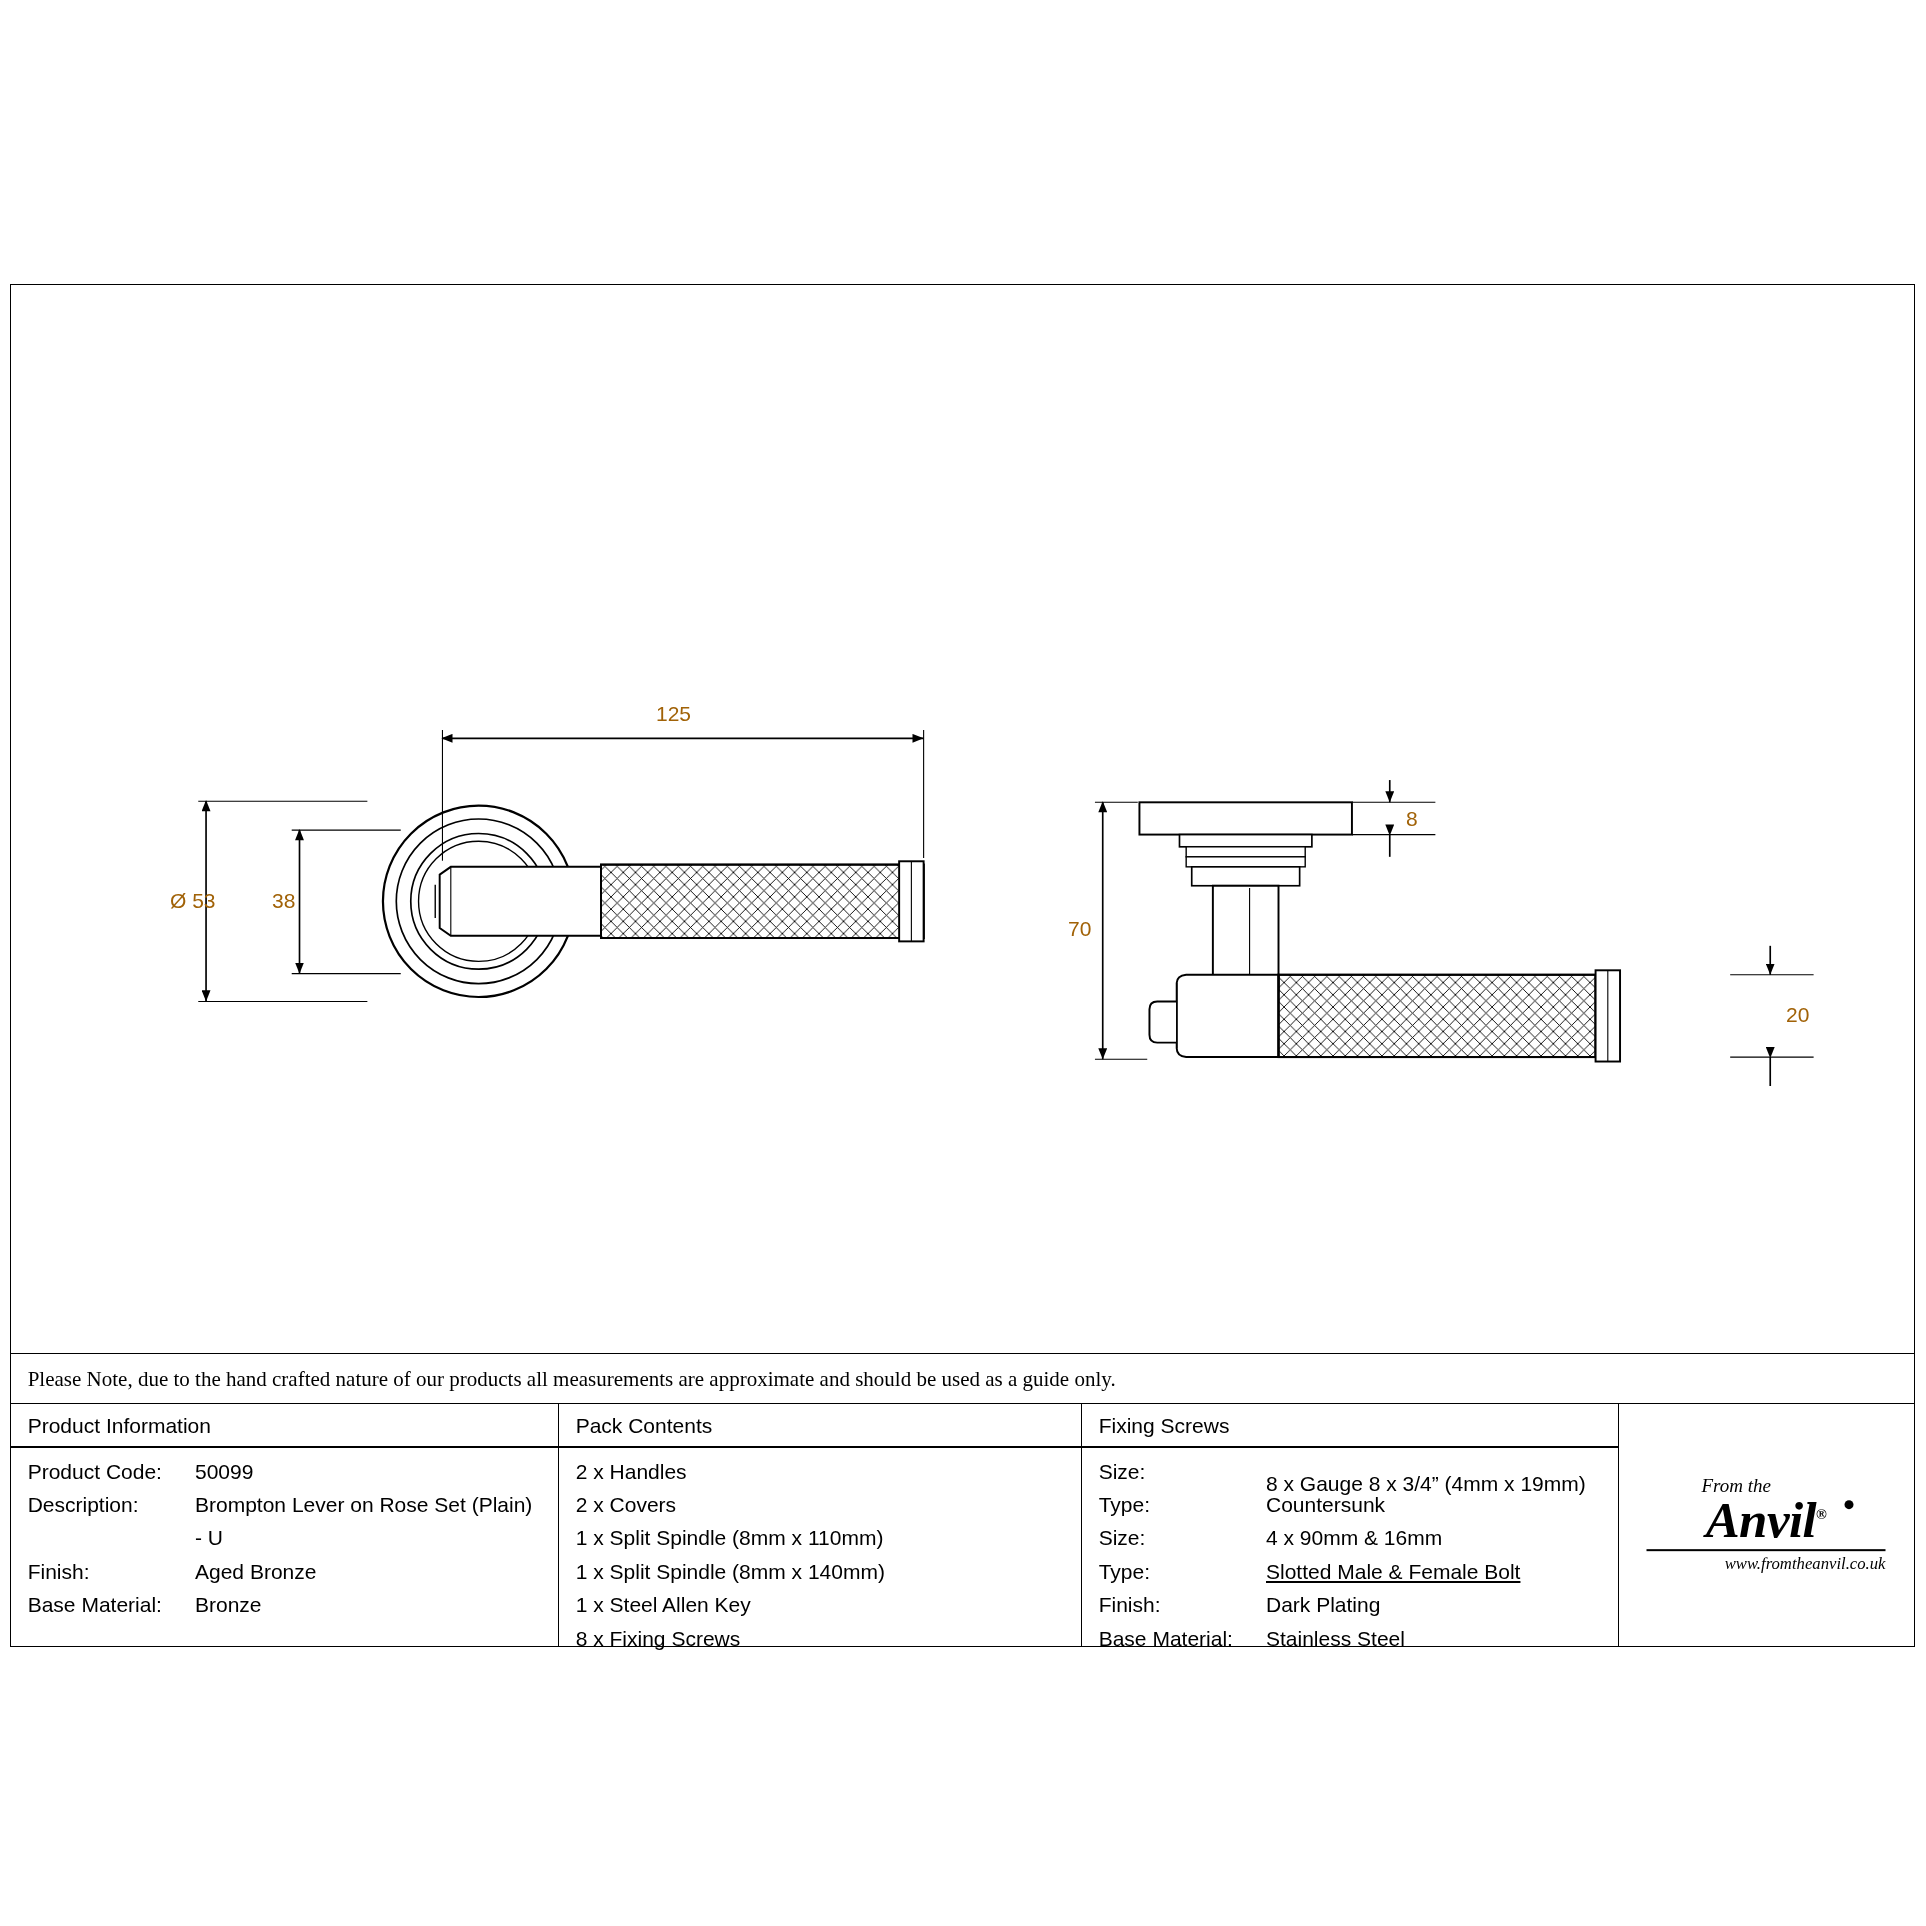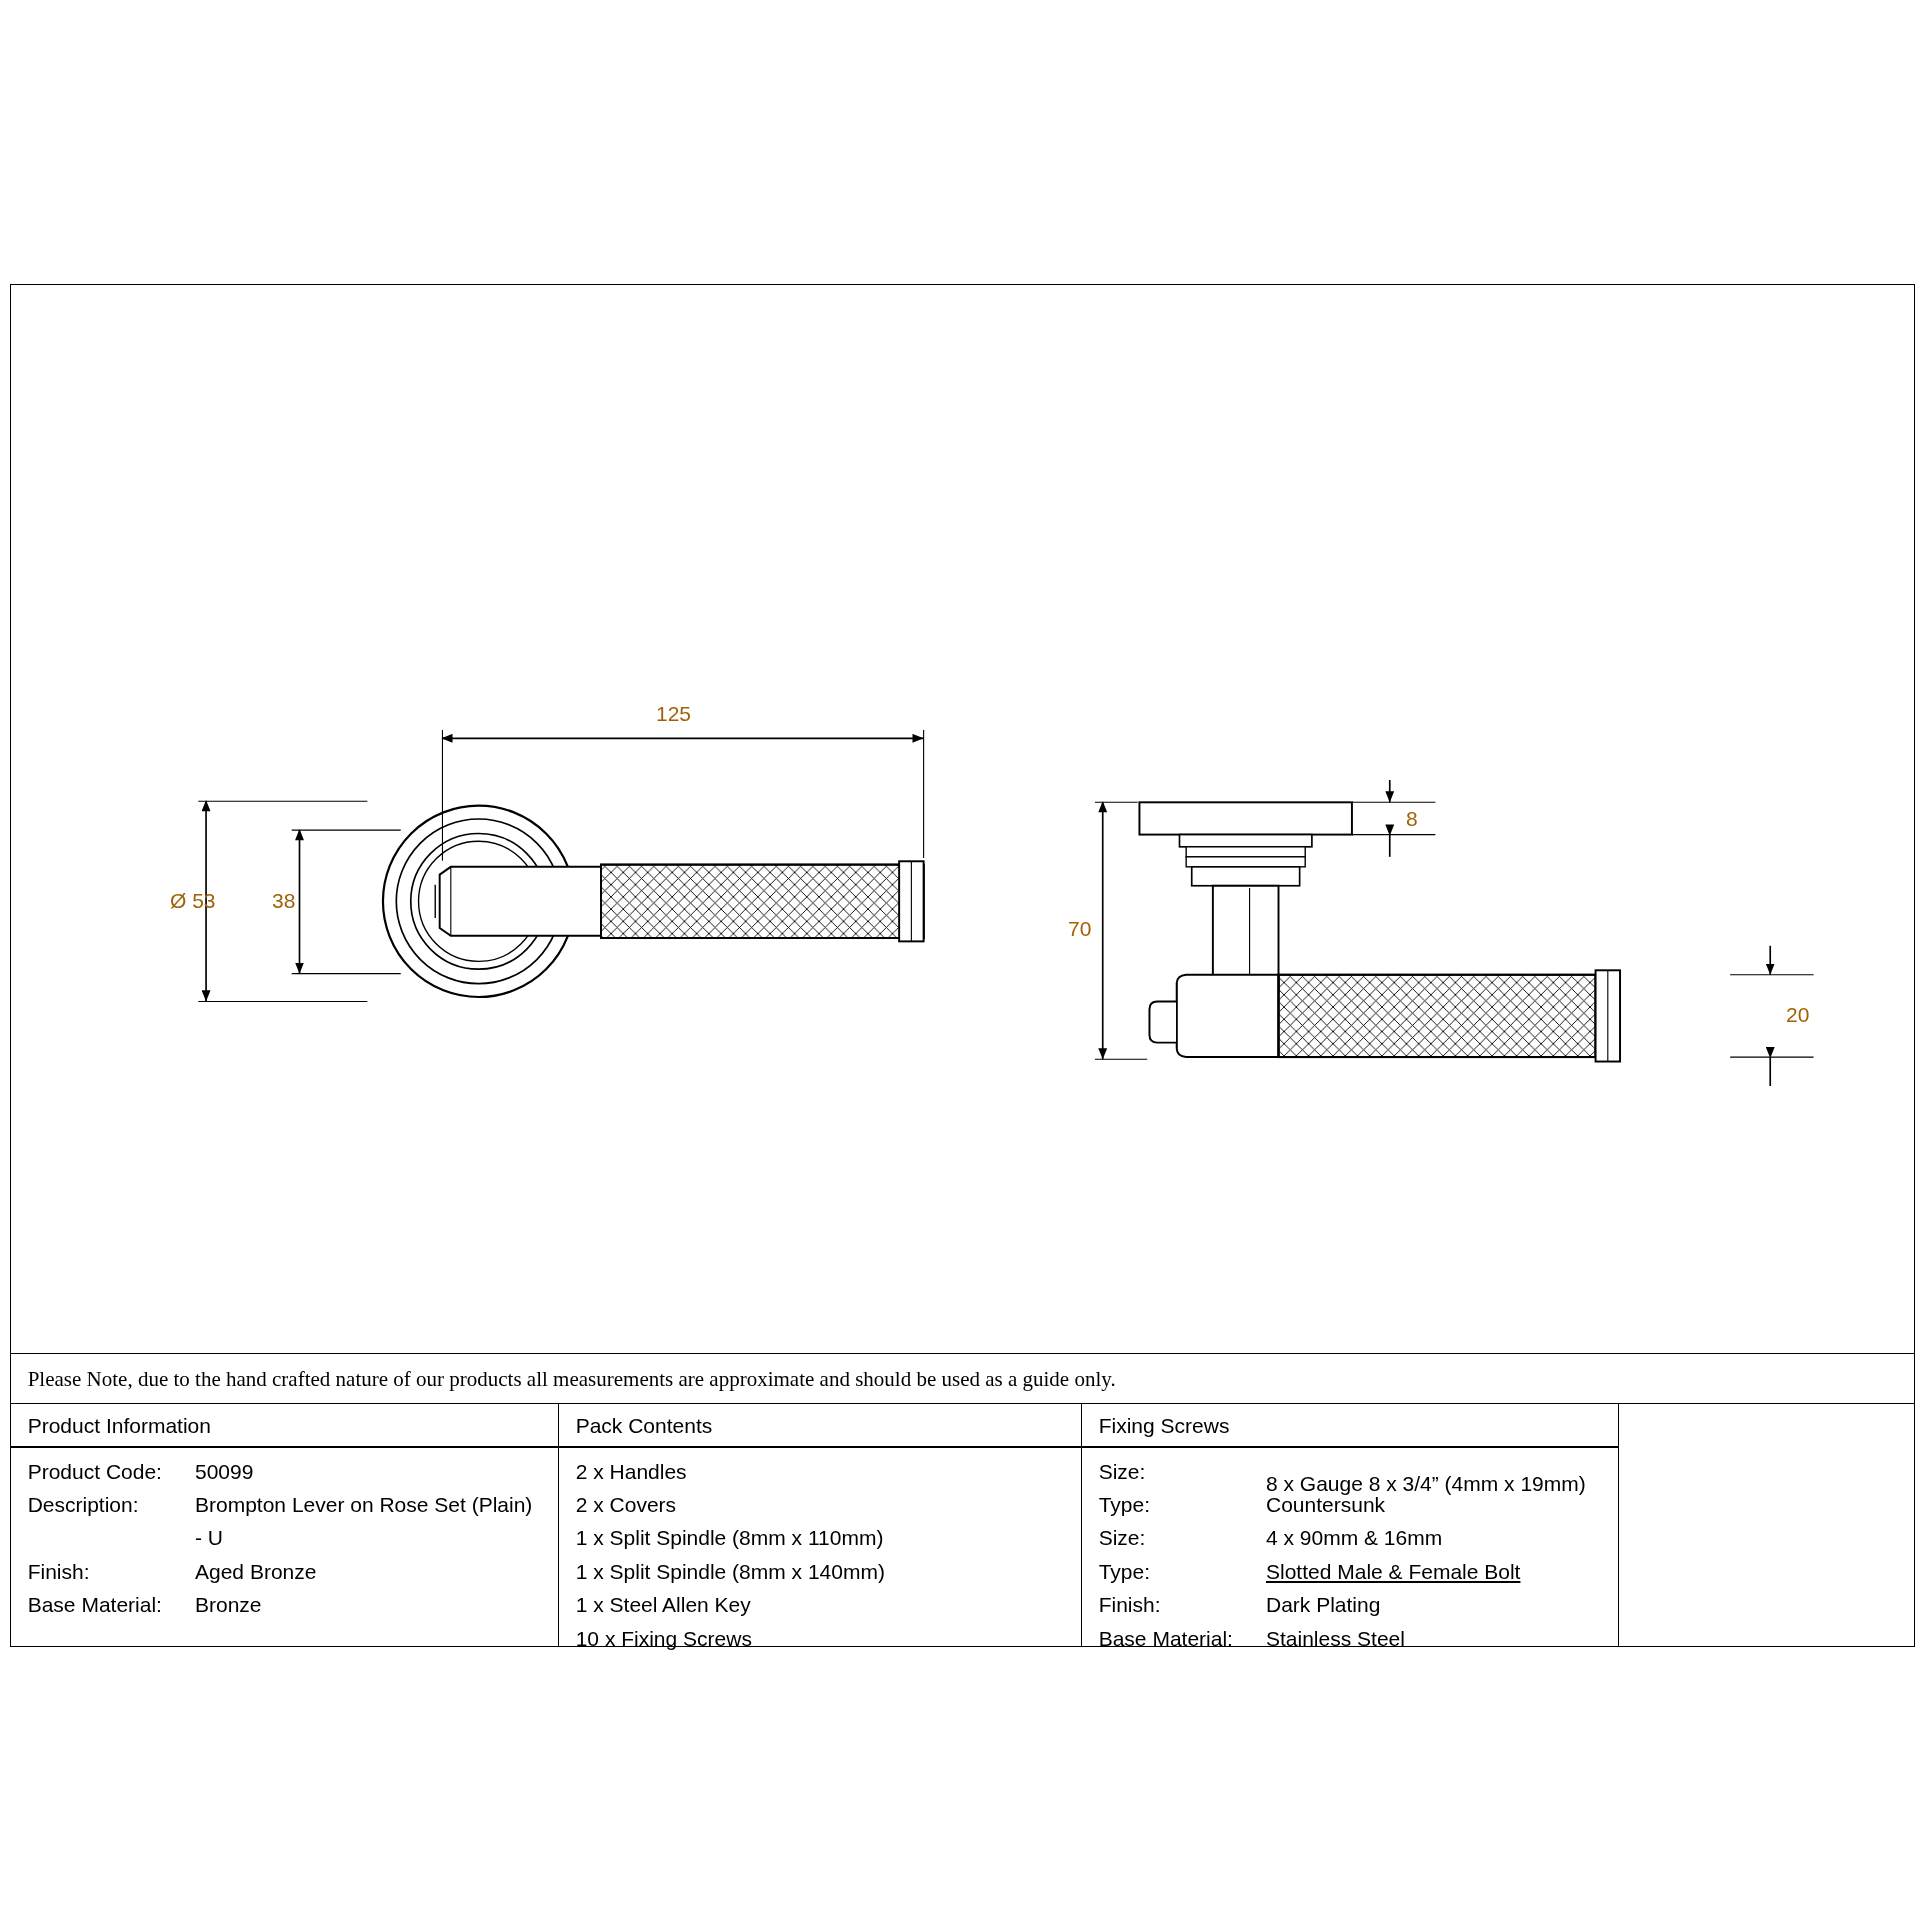--- a/index.html
+++ b/index.html
@@ -280,35 +280,46 @@
     </div>
 
     <div class="col col-sep" style="left:548px; width:523px;">
       <div class="col-head">Pack Contents</div>
       <div class="head-underline"></div>
       <div class="kv" style="left:16.7px; top:56px;">2 x Handles</div>
       <div class="kv" style="left:16.7px; top:89px;">2 x Covers</div>
       <div class="kv" style="left:16.7px; top:122px;">1 x Split Spindle (8mm x 110mm)</div>
       <div class="kv" style="left:16.7px; top:156px;">1 x Split Spindle (8mm x 140mm)</div>
       <div class="kv" style="left:16.7px; top:189px;">1 x Steel Allen Key</div>
-      <div class="kv" style="left:16.7px; top:223px;">10 x Fixing Screws</div>
+      <div class="kv" style="left:16.7px; top:223px;">8 x Fixing Screws</div>
     </div>
 
     <div class="col col-sep" style="left:1071px; width:537px;">
       <div class="col-head">Fixing Screws</div>
       <div class="head-underline"></div>
       <div class="kv" style="left:16.7px; top:56px;">Size:</div>
       <div class="kv" style="left:184px; top:56px;margin-top:12px;">8 x Gauge 8 x 3/4” (4mm x 19mm)</div>
       <div class="kv" style="left:16.7px; top:89px;">Type:</div>
       <div class="kv" style="left:184px; top:89px;">Countersunk</div>
       <div class="kv" style="left:16.7px; top:122px;">Size:</div>
       <div class="kv" style="left:184px; top:122px;">4 x 90mm &amp; 16mm</div>
       <div class="kv" style="left:16.7px; top:156px;">Type:</div>
       <div class="kv" style="left:184px; top:156px;text-decoration:underline;">Slotted Male &amp; Female Bolt</div>
       <div class="kv" style="left:16.7px; top:189px;">Finish:</div>
       <div class="kv" style="left:184px; top:189px;">Dark Plating</div>
       <div class="kv" style="left:16.7px; top:223px;">Base Material:</div>
       <div class="kv" style="left:184px; top:223px;">Stainless Steel</div>
     </div>
 
+    <div class="logo-box" style="left:1608px; width:294px;">
+      <div class="logo-inner">
+        <div class="logo-from">From the</div>
+        <div class="logo-anvil">
+          <span>Anvil</span><span class="logo-reg">®</span>
+          <span class="logo-dot"></span>
+        </div>
+        <div class="logo-rule"></div>
+        <div class="logo-url">www.fromtheanvil.co.uk</div>
+      </div>
+    </div>
   </div>
 </div>
 
 
 </body></html>

